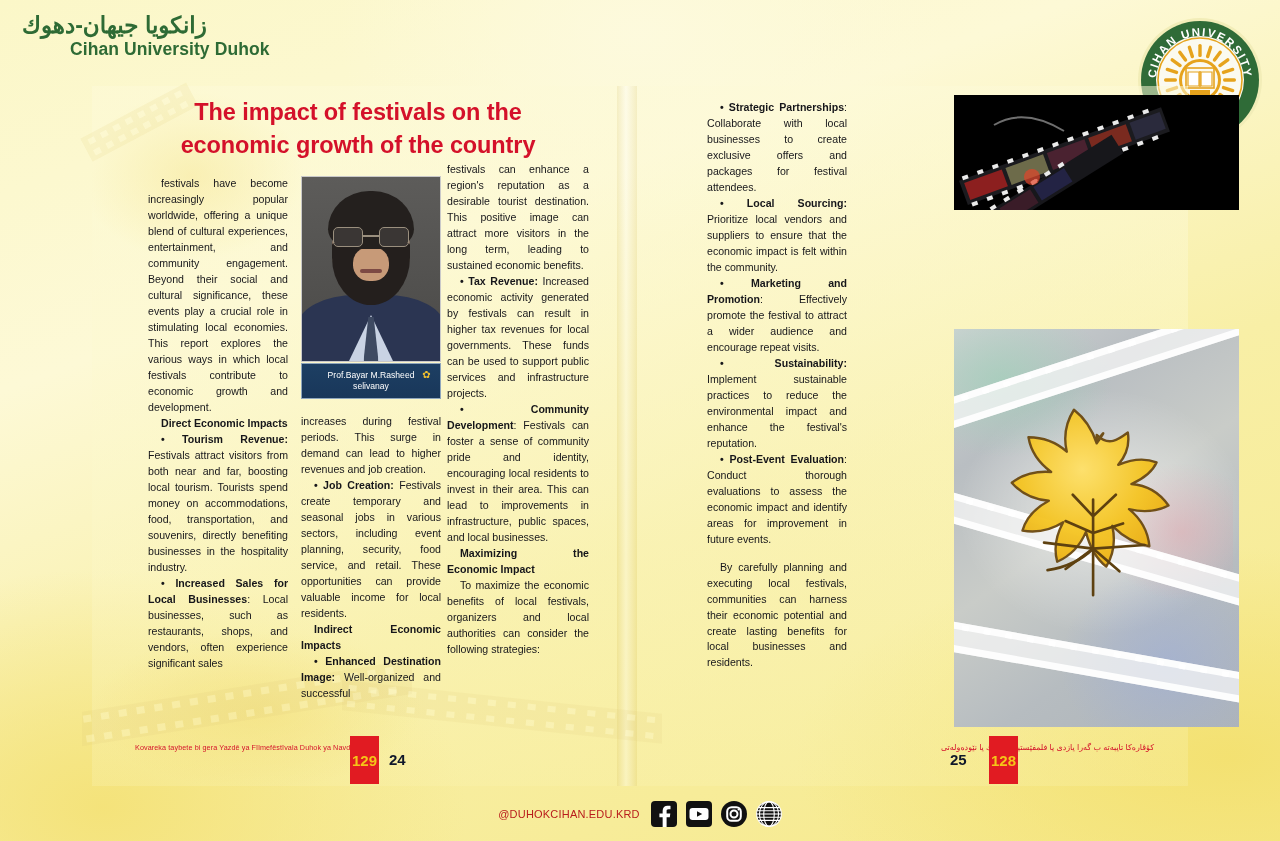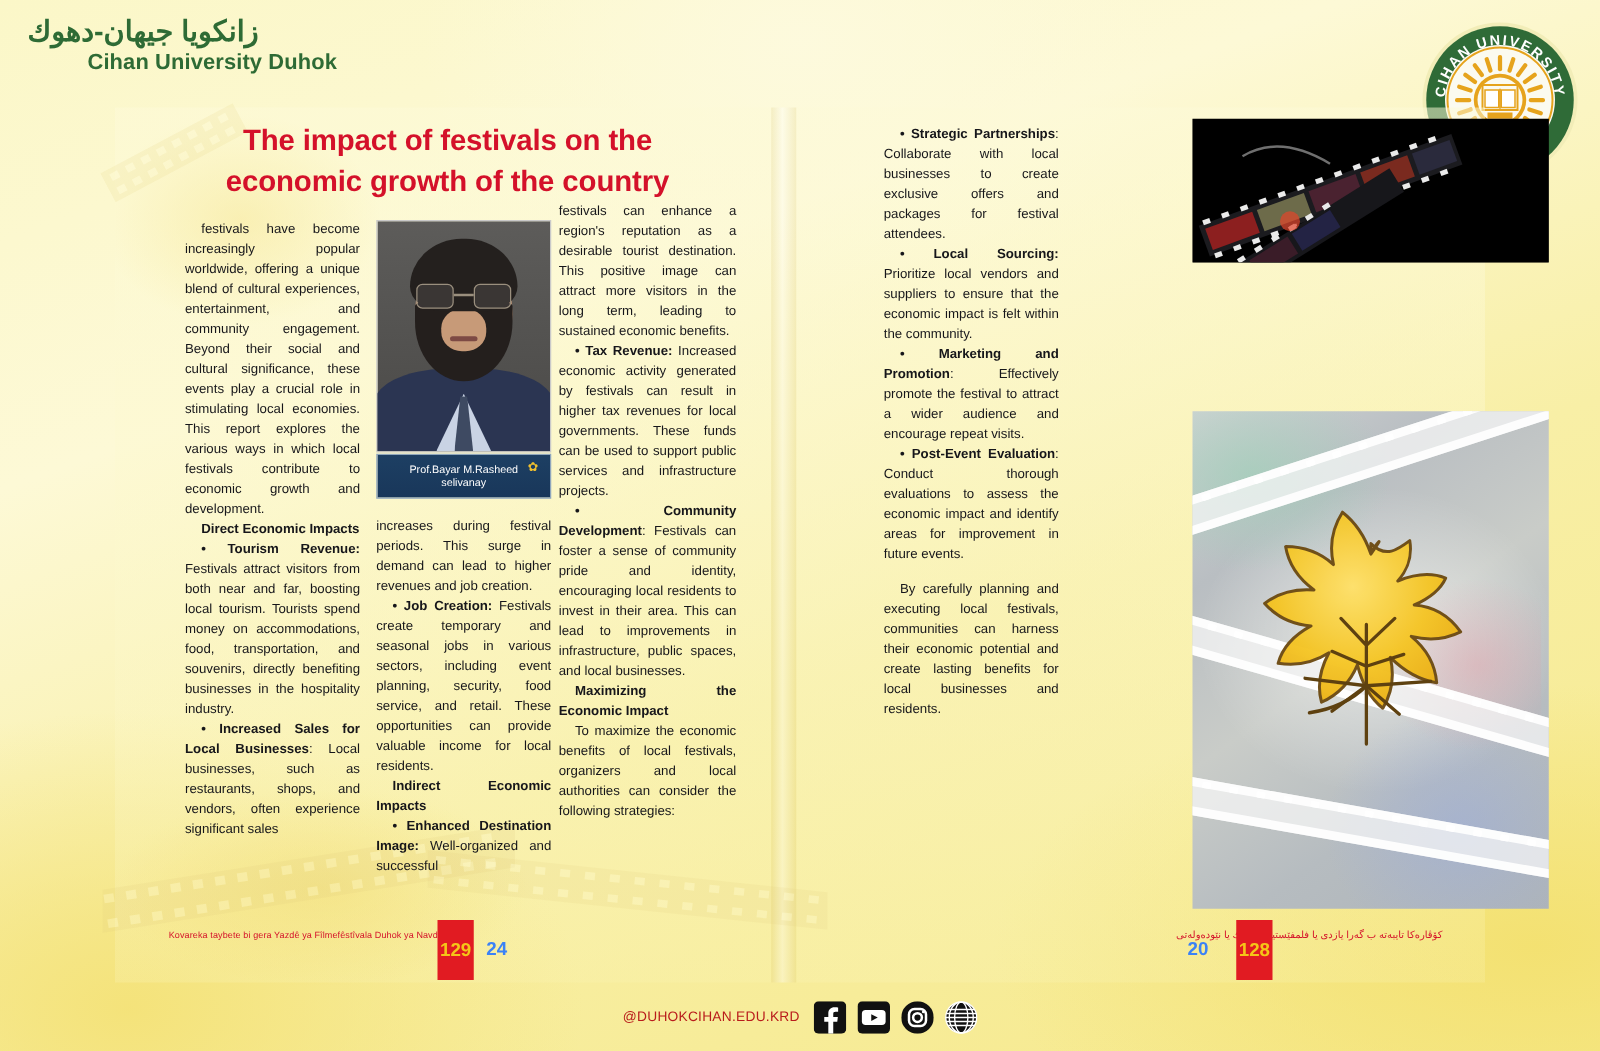--- a/index.html
+++ b/index.html
@@ -184,21 +184,21 @@
   .foot-kurd.r { right: 34px; top: 9px; direction: rtl; font-size: 8px; }
 
   .pg-box {
     position: absolute; width: 29px; height: 48px; background: #e11b22;
     color: #f5c518; font-weight: 700; font-size: 15px;
     display: flex; align-items: center; justify-content: center;
   }
   .pg-box.l { left: 258px; top: 2px; }
   .pg-box.r { left: 352px; top: 2px; }
   .pg-num {
-    position: absolute; color: #3b82f6; font-weight: 700; font-size: 15px;
+    position: absolute; color: #0f172a; font-weight: 700; font-size: 15px;
   }
   .pg-num.l { left: 297px; top: 17px; }
   .pg-num.r { left: 313px; top: 17px; }
 
   
   .social {
     position: absolute; left: 0; bottom: 14px; width: 1280px;
     display: flex; align-items: center; justify-content: center; gap: 9px;
   }
   .social .handle {
@@ -452,20 +452,23 @@
 
     <div class="col c4">
       <p class="ind">
         <b>• Strategic Partnerships</b><span>: Collaborate with local businesses to create exclusive offers and packages for festival attendees.</span>
       </p>
       <p class="ind">
         <b>• Local Sourcing:</b><span> Prioritize local vendors and suppliers to ensure that the economic impact is felt within the community.</span>
       </p>
       <p class="ind">
         <b>• Marketing and Promotion</b><span>: Effectively promote the festival to attract a wider audience and encourage repeat visits.</span>
+      </p>
+      <p class="ind">
+        <b>• Sustainability:</b><span> Implement sustainable practices to reduce the environmental impact and enhance the festival's reputation.</span>
       </p>
       <p class="ind">
         <b>• Post-Event Evaluation</b><span>: Conduct thorough evaluations to assess the economic impact and identify areas for improvement in future events.</span>
       </p>
       <p style="height:12px"></p>
       <p class="ind">By carefully planning and executing local festivals, communities can harness their economic potential and create lasting benefits for local businesses and residents.</p>
     </div>
 
     <div class="photo photo-top dark-film">
       <svg viewBox="0 0 285 115" style="position:absolute;inset:0;width:100%;height:100%;">
@@ -608,21 +611,21 @@
   </div>
 
   <div class="footer-left">
     <div class="foot-kurd l">Kovareka taybete bi gera Yazdê ya Fîlmefêstîvala Duhok ya Navdewletî</div>
     <div class="pg-box l">129</div>
     <div class="pg-num l">24</div>
   </div>
 
   <div class="footer-right">
     <div class="foot-kurd r">كۆڤارەكا تایبەتە ب گەرا یازدی یا فلمفێستیڤالا دهوك یا نێودەولەتی</div>
-    <div class="pg-num r">20</div>
+    <div class="pg-num r">25</div>
     <div class="pg-box r">128</div>
   </div>
 </div>
 
 <div class="social">
   <span class="handle">@DUHOKCIHAN.EDU.KRD</span>
 
   <svg class="sicon" viewBox="0 0 26 26">
     <rect width="26" height="26" rx="4" fill="#111"></rect>
     <path d="M15.6 26V16.3h3.2l.5-3.8h-3.7v-2.4c0-1.1.3-1.8 1.9-1.8h2V4.9c-.35-.05-1.55-.15-2.95-.15-2.9 0-4.9 1.8-4.9 5.05v2.7H8.4v3.8h3.25V26h3.95z" fill="#fff"></path>

